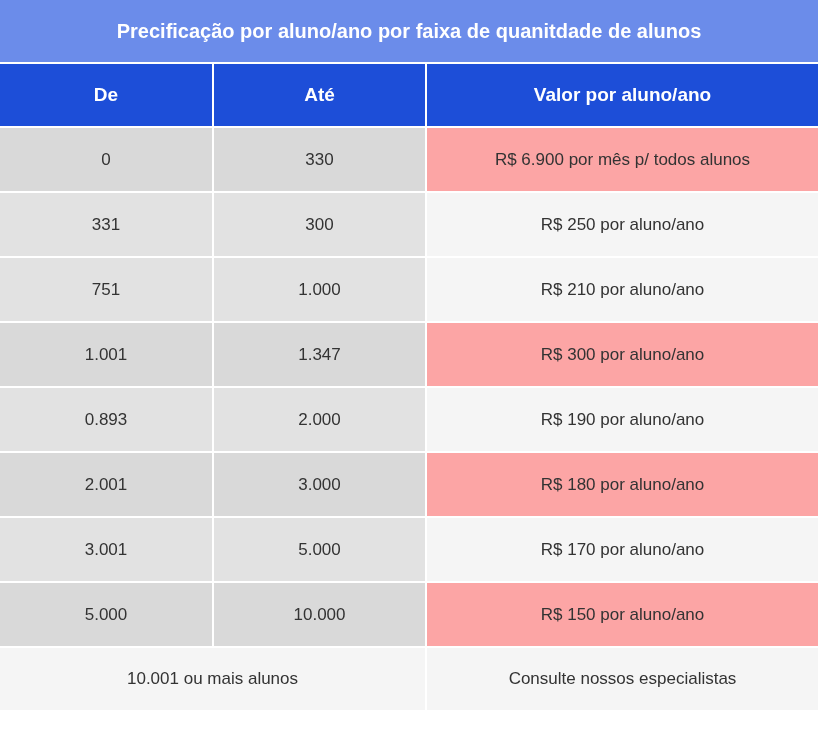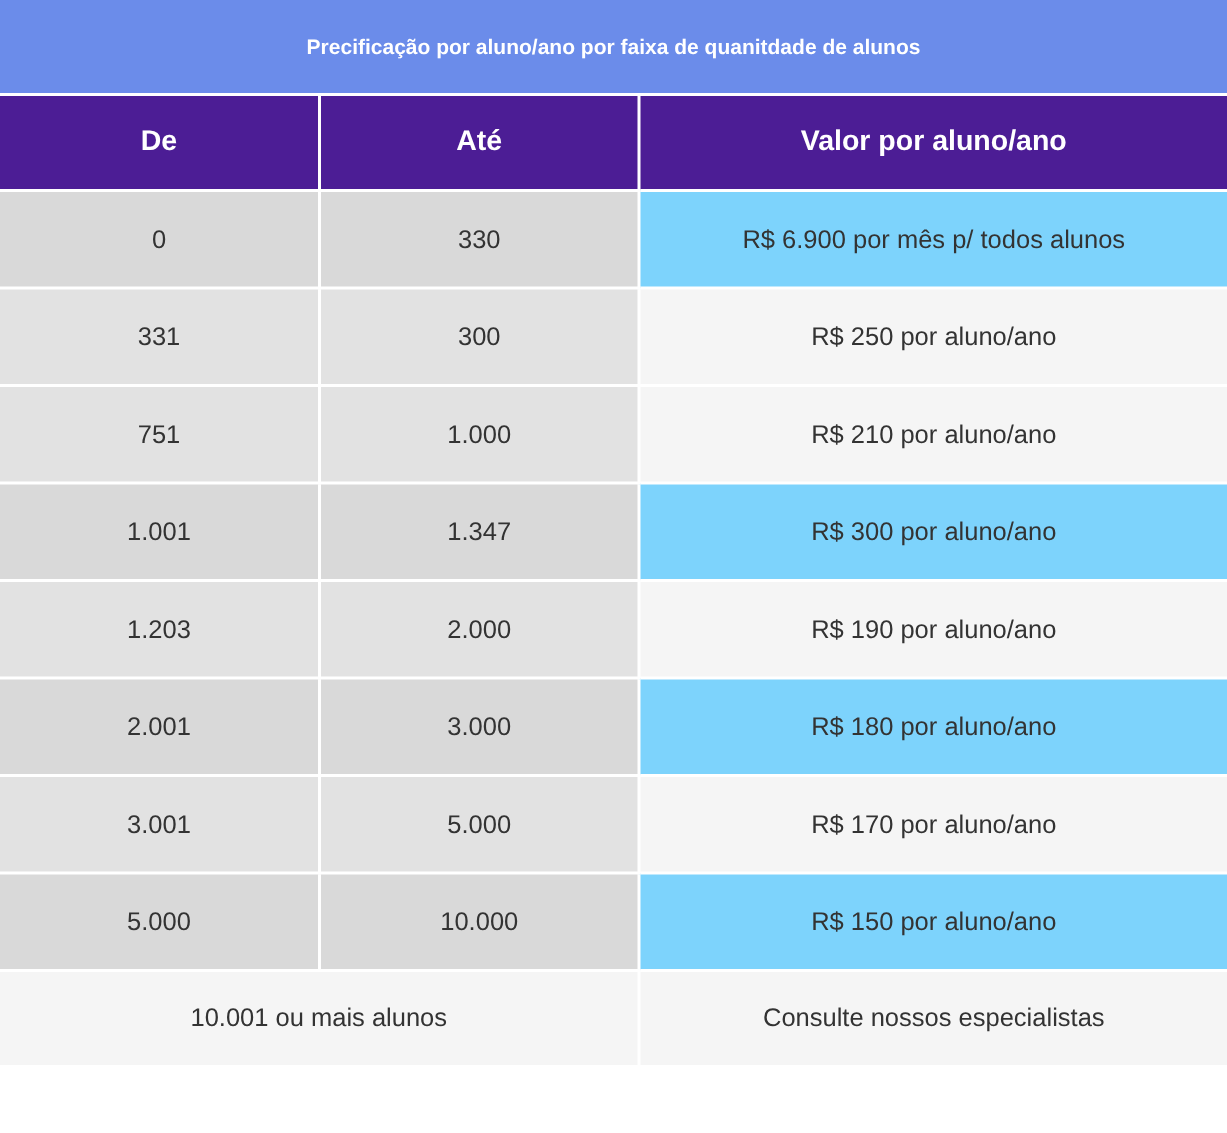--- a/index.html
+++ b/index.html
@@ -18,29 +18,29 @@
     border-collapse: collapse;
     table-layout: fixed;
   }
   .pricing-table td, .pricing-table th {
     padding: 0;
     margin: 0;
   }
   .title-row th {
     background: #6b8cea;
     color: #ffffff;
-    font-size: 14px;
+    font-size: 20px;
     font-weight: bold;
     height: 62px;
     text-align: center;
     vertical-align: middle;
     border-bottom: 2px solid #ffffff;
   }
   .header-row th {
-    background: #4c1d95;
+    background: #1d4ed8;
     color: #ffffff;
     font-size: 19px;
     font-weight: bold;
     height: 62px;
     text-align: center;
     vertical-align: middle;
     border-right: 2px solid #ffffff;
     border-bottom: 2px solid #ffffff;
   }
   .header-row th:last-child {
@@ -61,21 +61,21 @@
   }
   .data-row.shade-dark td.col-de,
   .data-row.shade-dark td.col-ate {
     background: #d9d9d9;
   }
   .data-row.shade-light td.col-de,
   .data-row.shade-light td.col-ate {
     background: #e2e2e2;
   }
   .data-row.shade-dark td.col-valor {
-    background: #7dd3fc;
+    background: #fca5a5;
   }
   .data-row.shade-light td.col-valor {
     background: #f5f5f5;
   }
   .footer-row td {
     height: 62px;
     text-align: center;
     vertical-align: middle;
     font-size: 17px;
     color: #333333;
@@ -123,21 +123,21 @@
       <td class="col-de">751</td>
       <td class="col-ate">1.000</td>
       <td class="col-valor">R$ 210 por aluno/ano</td>
     </tr>
     <tr class="data-row shade-dark">
       <td class="col-de">1.001</td>
       <td class="col-ate">1.347</td>
       <td class="col-valor">R$ 300 por aluno/ano</td>
     </tr>
     <tr class="data-row shade-light">
-      <td class="col-de">1.203</td>
+      <td class="col-de">0.893</td>
       <td class="col-ate">2.000</td>
       <td class="col-valor">R$ 190 por aluno/ano</td>
     </tr>
     <tr class="data-row shade-dark">
       <td class="col-de">2.001</td>
       <td class="col-ate">3.000</td>
       <td class="col-valor">R$ 180 por aluno/ano</td>
     </tr>
     <tr class="data-row shade-light">
       <td class="col-de">3.001</td>

